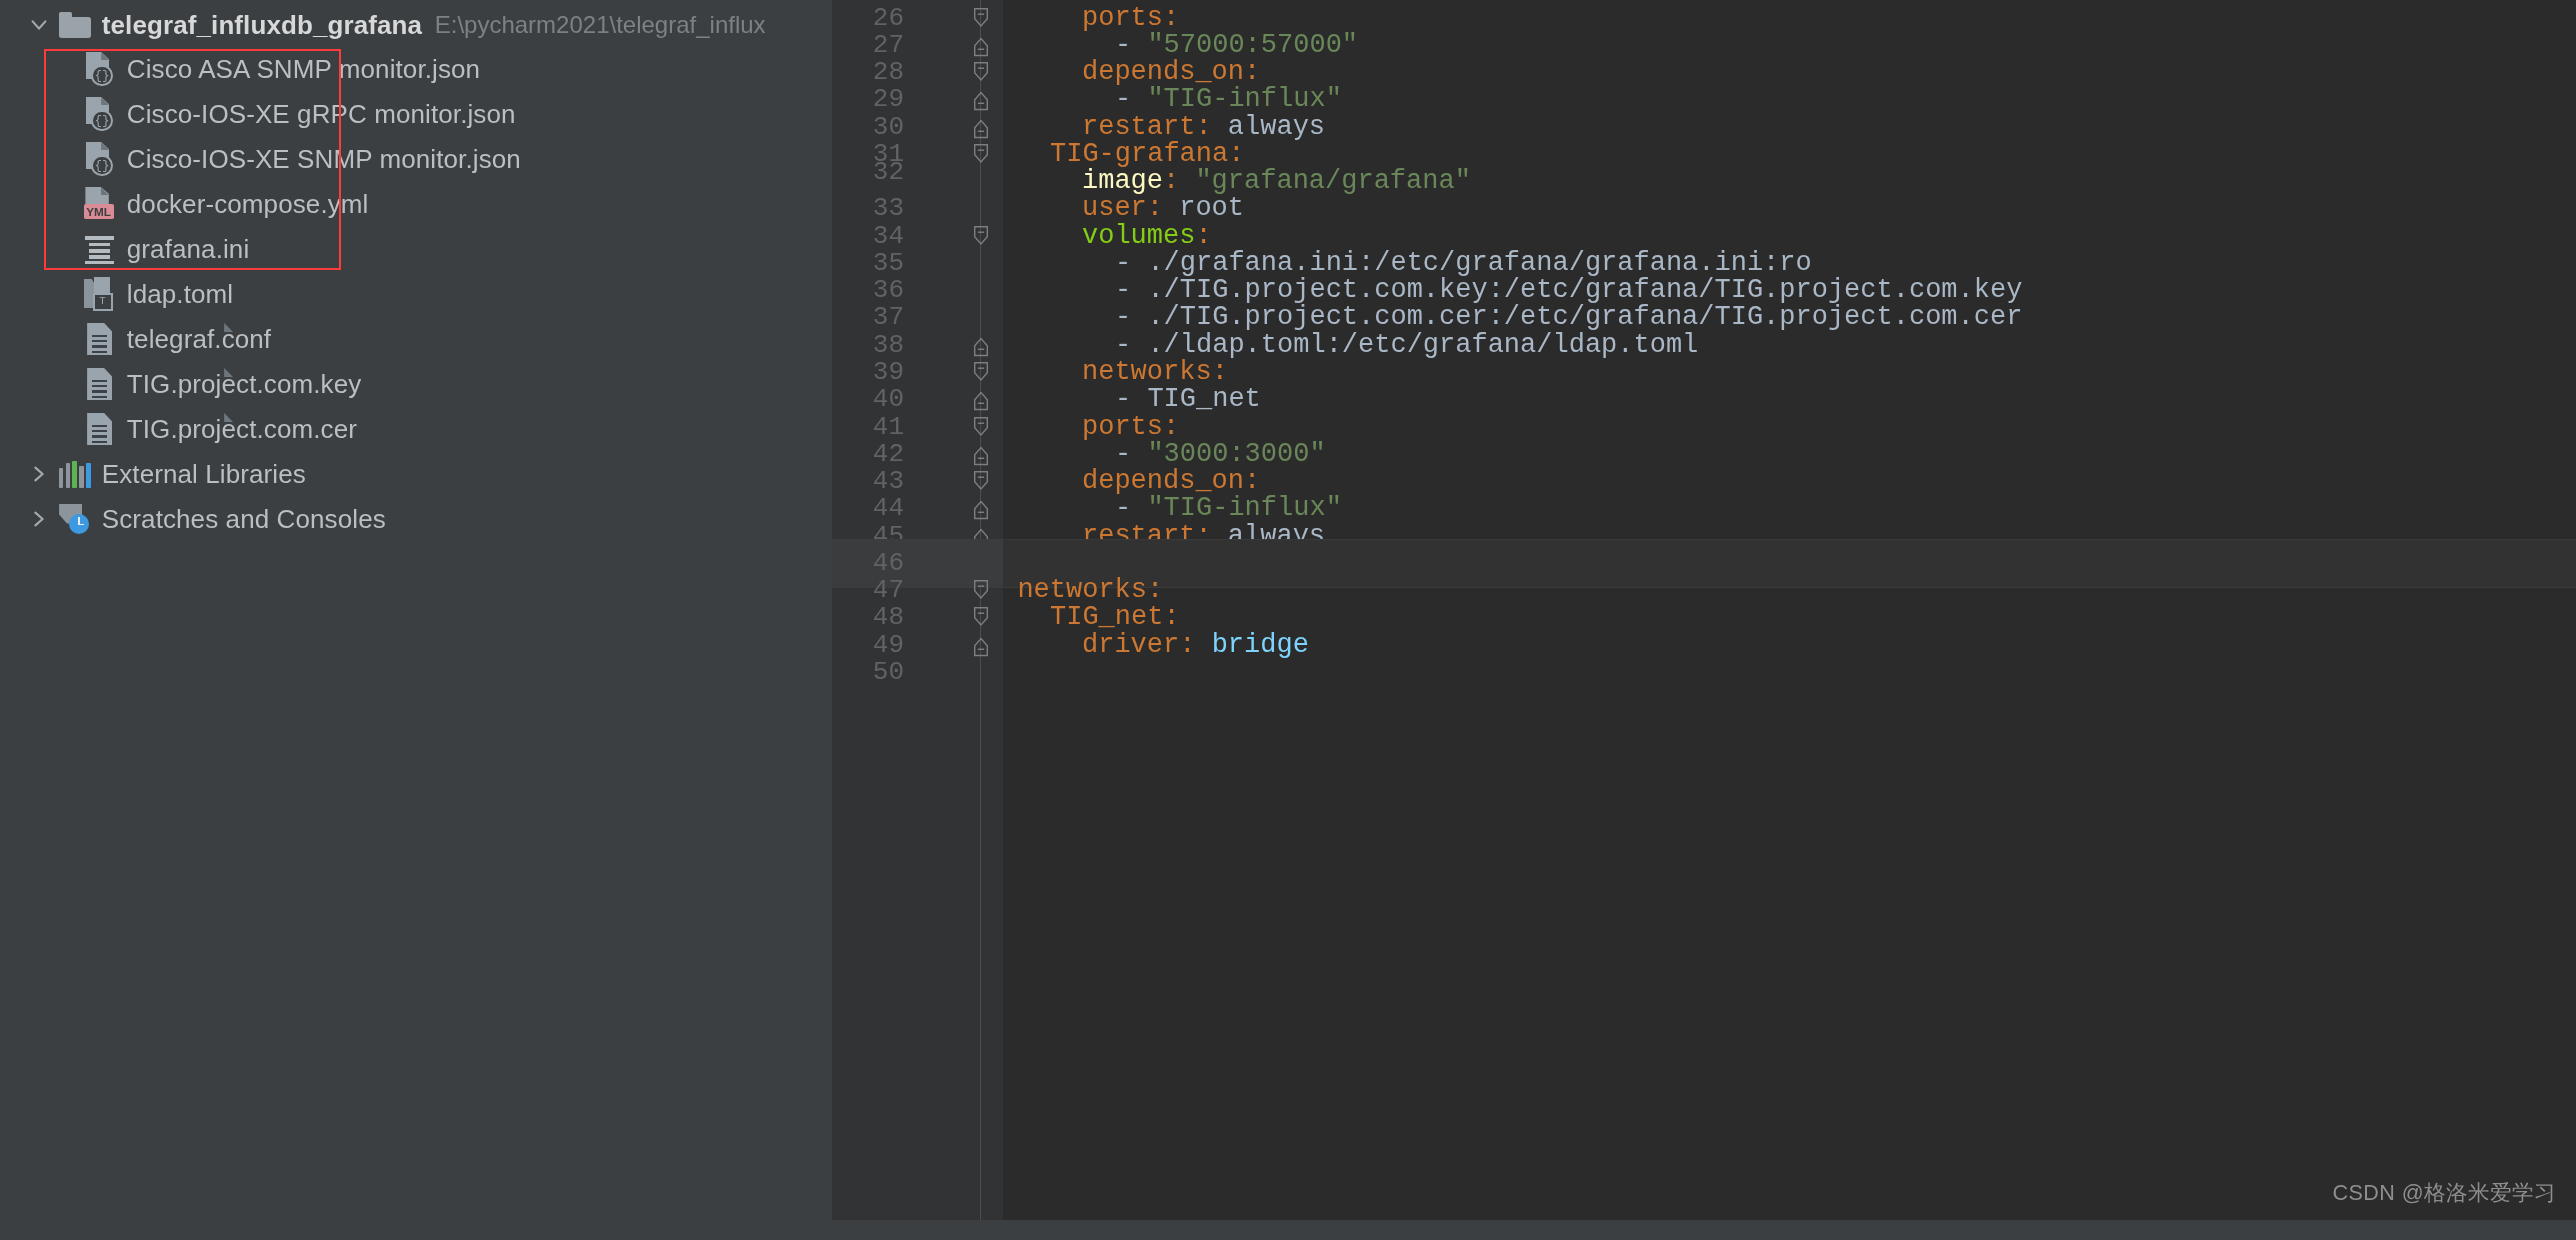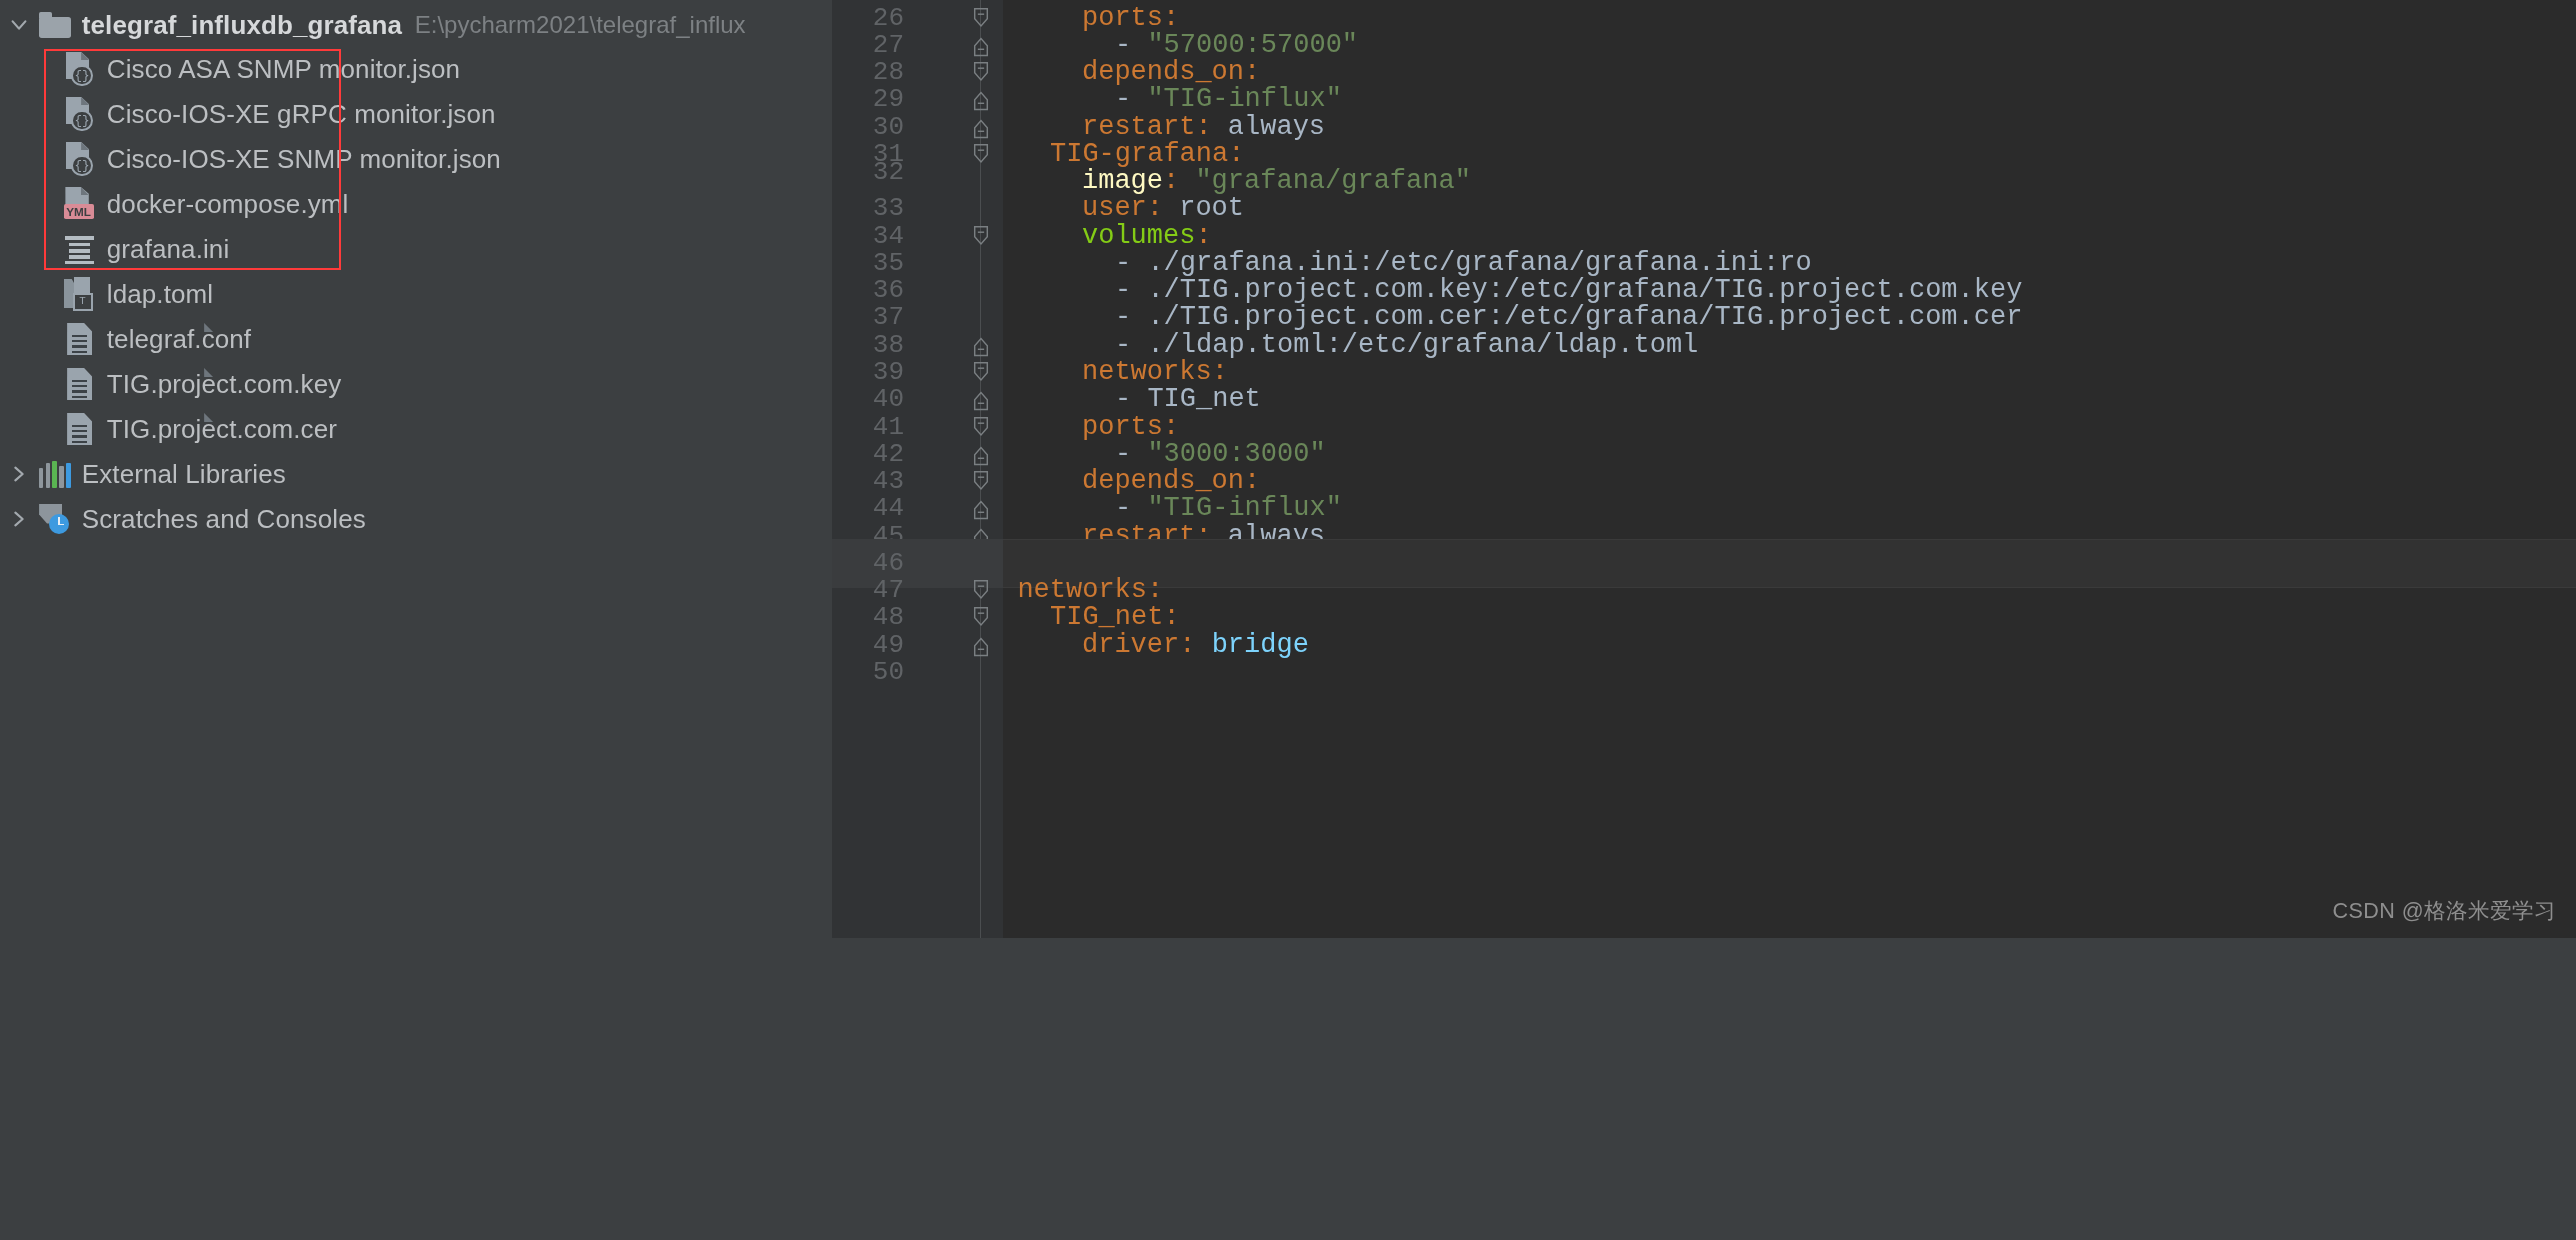--- a/index.html
+++ b/index.html
@@ -17,20 +17,21 @@
   }
 
   
   #project-panel {
     position: relative;
     width: 832px;
     height: 1088px;
     background: #3c3f41;
     flex: 0 0 832px;
     padding-top: 3.6px;
+    padding-left: 20px;
   }
   .tree-row {
     display: flex;
     align-items: center;
     height: 45px;
     padding-left: 3.6px;
     white-space: nowrap;
   }
   .arrow {
     width: 31px; min-width: 31px;
@@ -184,21 +185,21 @@
     width: 297px; height: 221px;
     border: 2.7px solid #ff3a3a;
     pointer-events: none;
     box-sizing: border-box;
   }
 
   
   #editor {
     position: relative;
     flex: 1 1 auto;
-    height: 938px;
+    height: 1220px;
     background: #2b2b2b;
     display: flex;
     overflow: hidden;
   }
   #gutter {
     width: 171px; min-width: 171px;
     background: #313335;
     position: relative;
   }
   #code-area {

